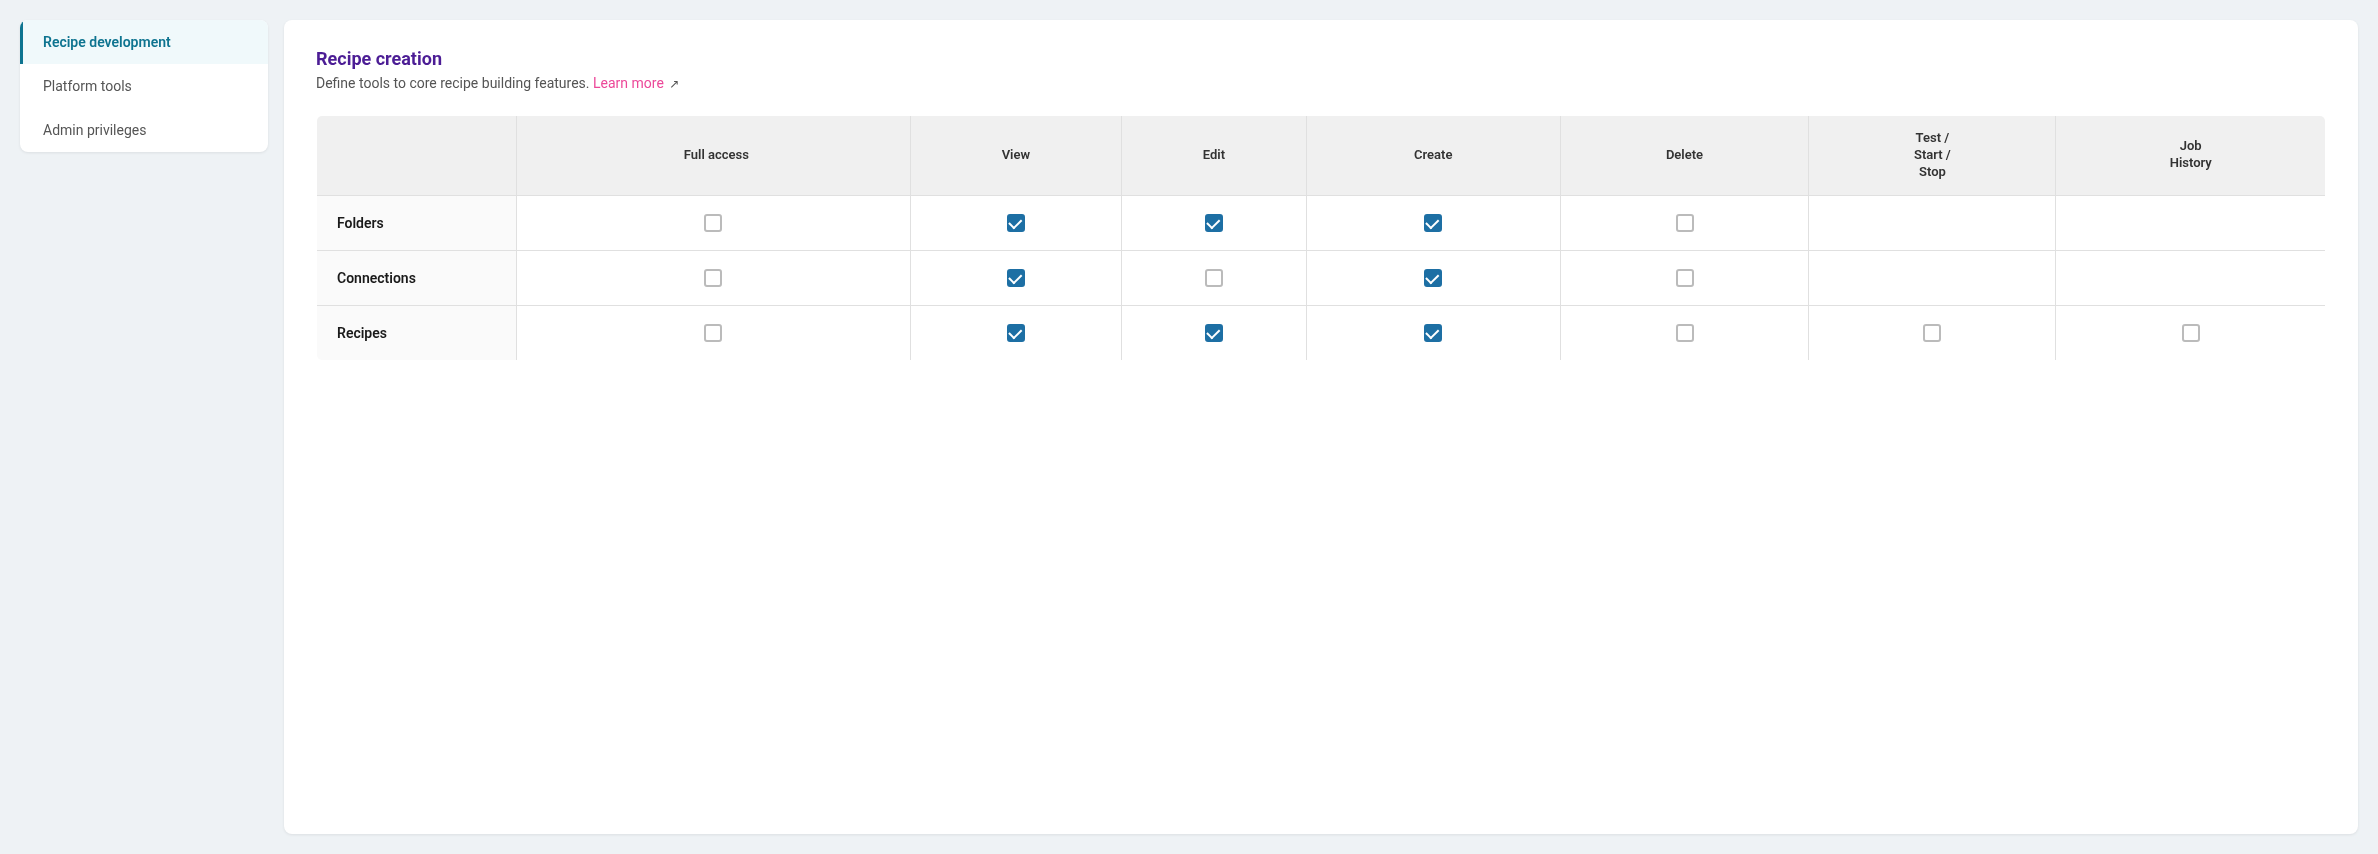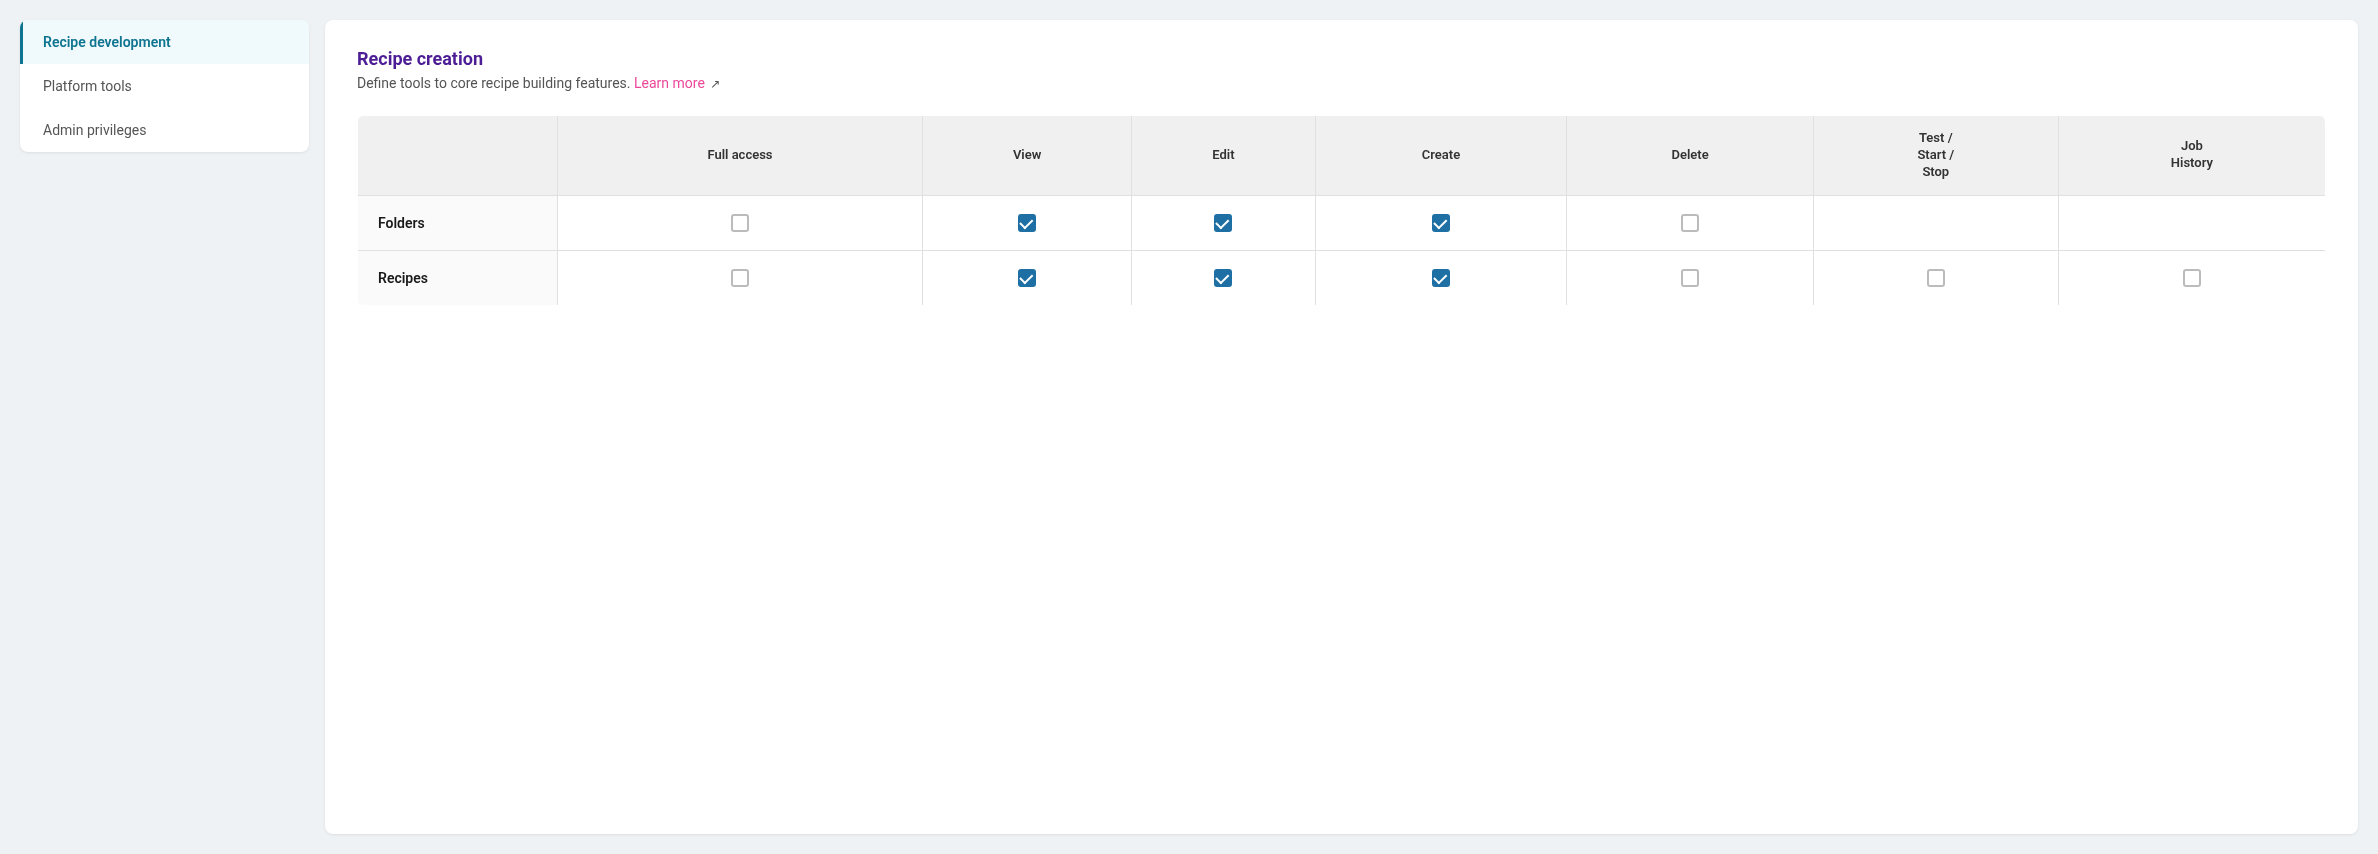--- a/index.html
+++ b/index.html
@@ -7,21 +7,21 @@
       font-family: -apple-system, BlinkMacSystemFont, 'Segoe UI', Roboto, sans-serif;
       background: #eef2f5;
       min-height: 100vh;
       display: flex;
       padding: 20px;
       gap: 16px;
     }
 
     
     .sidebar {
-      width: 289px;
+      width: 248px;
       flex-shrink: 0;
       background: #fff;
       border-radius: 8px;
       overflow: hidden;
       height: fit-content;
       box-shadow: 0 1px 3px rgba(0,0,0,0.08);
     }
     .sidebar-item {
       padding: 14px 20px;
       cursor: pointer;
@@ -172,21 +172,21 @@
     <span>Define tools to core recipe building features.</span>
     <a href="#">Learn more</a>
     <span class="external-icon">↗</span>
   </p>
 
   <table class="permissions-table">
     <thead>
       <tr>
 
       <th style="white-space: pre-line;"></th>
-          <th style="white-space: pre-line;">Full access</th>
+          <th style="white-space: pre-line; padding-left: 16px;">Full access</th>
           <th style="white-space: pre-line;">View</th>
           <th style="white-space: pre-line;">Edit</th>
           <th style="white-space: pre-line;">Create</th>
           <th style="white-space: pre-line;">Delete</th>
           <th style="white-space: pre-line; margin-top: 17px;">Test /
 Start /
 Stop</th>
           <th style="white-space: pre-line;">Job
 History</th>
         </tr>
@@ -217,20 +217,50 @@
           </td>
           <td>
             <div class="cb-wrapper">
               <div class="custom-checkbox"></div>
             </div>
           </td>
           <td></td>
           <td></td>
         </tr>
         <tr>
+          <td>Connections</td>
+          <td>
+            <div class="cb-wrapper">
+              <div class="custom-checkbox"></div>
+            </div>
+          </td>
+          <td>
+            <div class="cb-wrapper">
+              <div class="custom-checkbox checked"></div>
+            </div>
+          </td>
+          <td>
+            <div class="cb-wrapper">
+              <div class="custom-checkbox"></div>
+            </div>
+          </td>
+          <td>
+            <div class="cb-wrapper">
+              <div class="custom-checkbox checked"></div>
+            </div>
+          </td>
+          <td>
+            <div class="cb-wrapper">
+              <div class="custom-checkbox"></div>
+            </div>
+          </td>
+          <td></td>
+          <td></td>
+        </tr>
+        <tr>
           <td>Recipes</td>
           <td>
             <div class="cb-wrapper">
               <div class="custom-checkbox"></div>
             </div>
           </td>
           <td>
             <div class="cb-wrapper">
               <div class="custom-checkbox checked"></div>
             </div>

